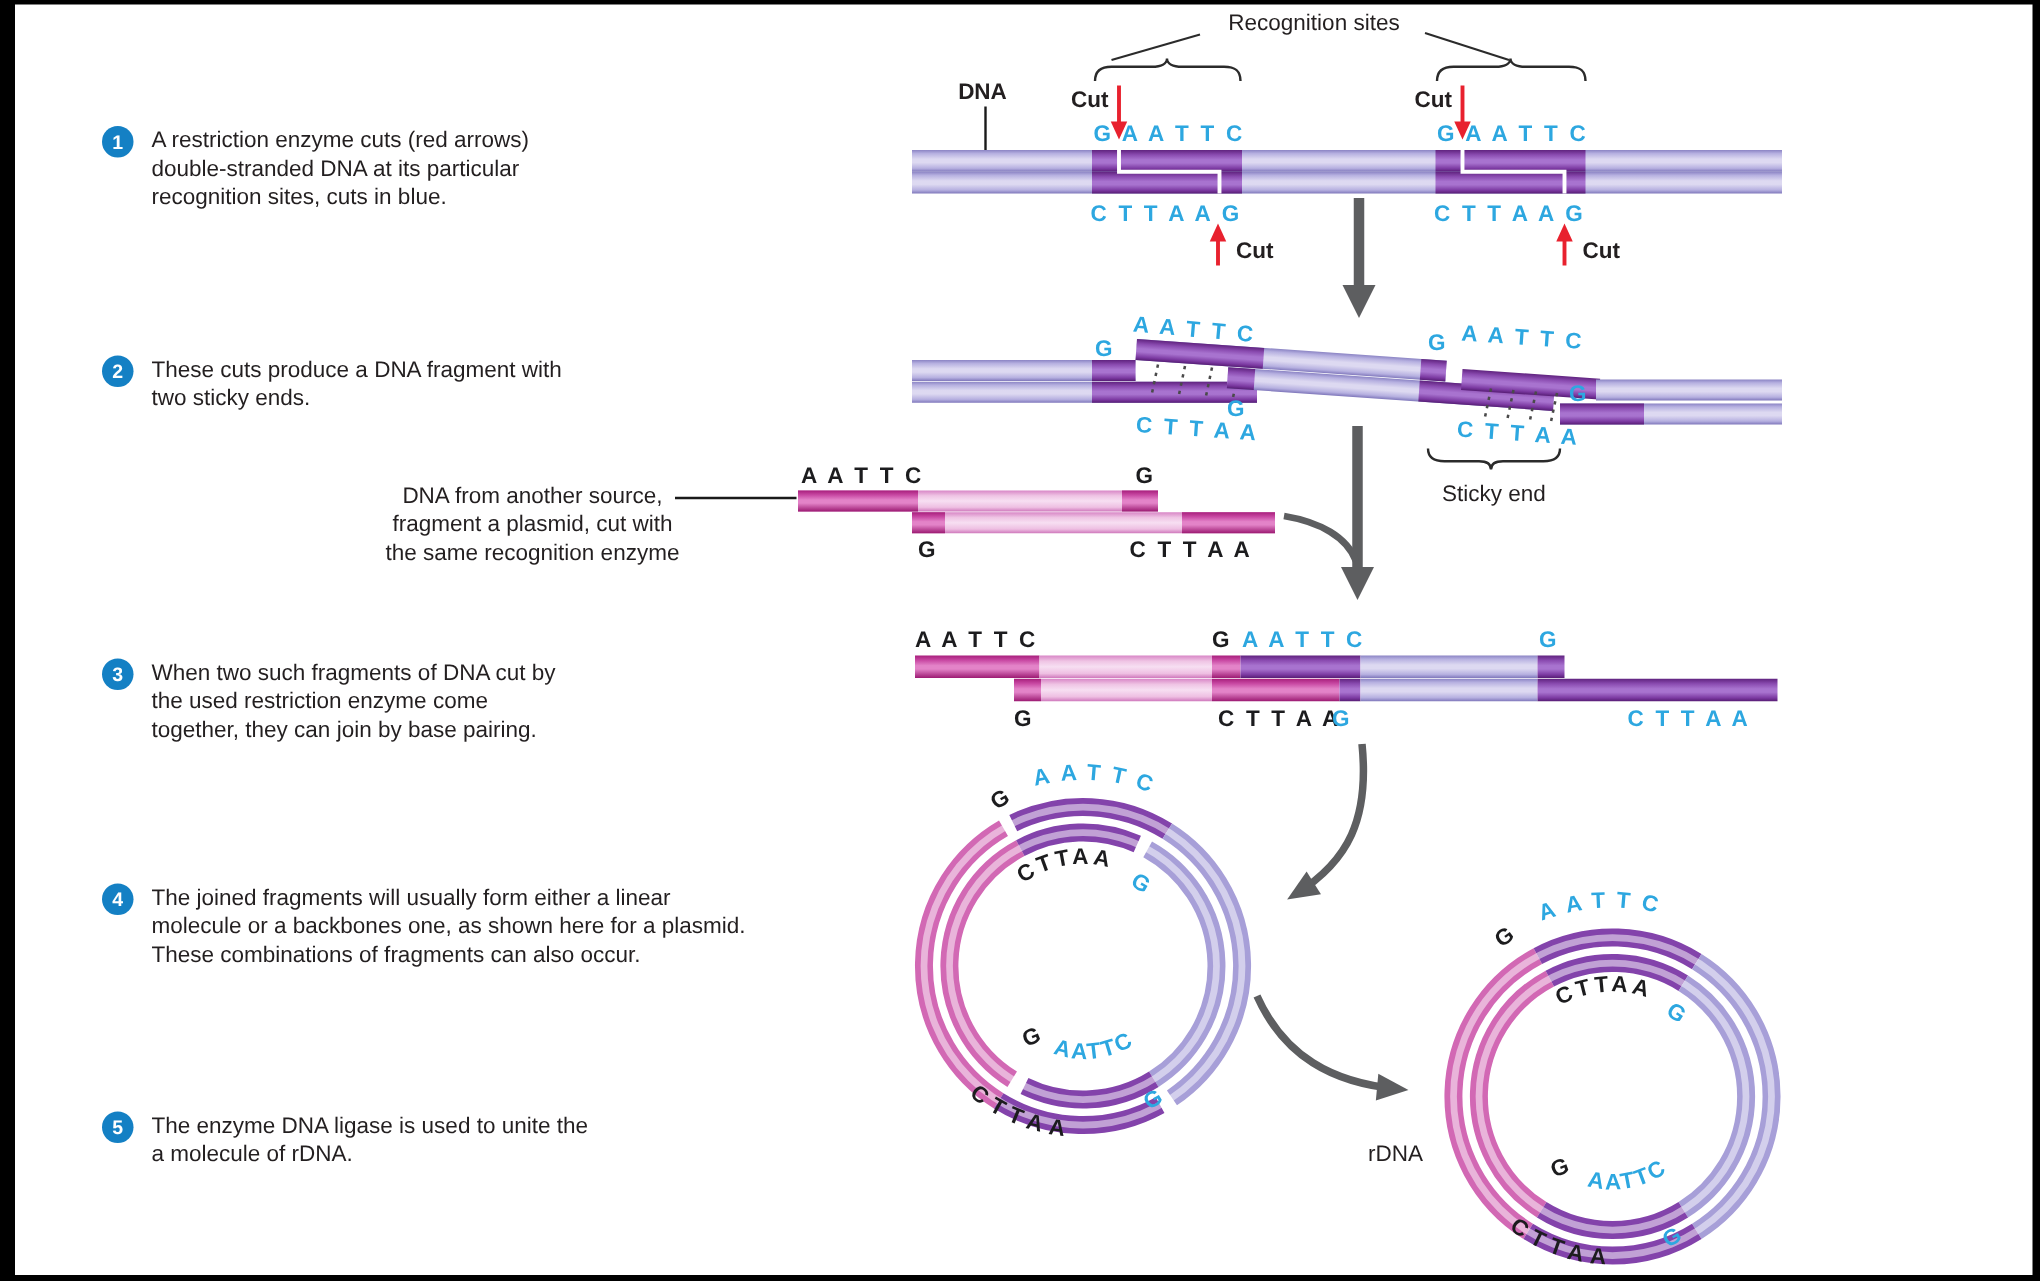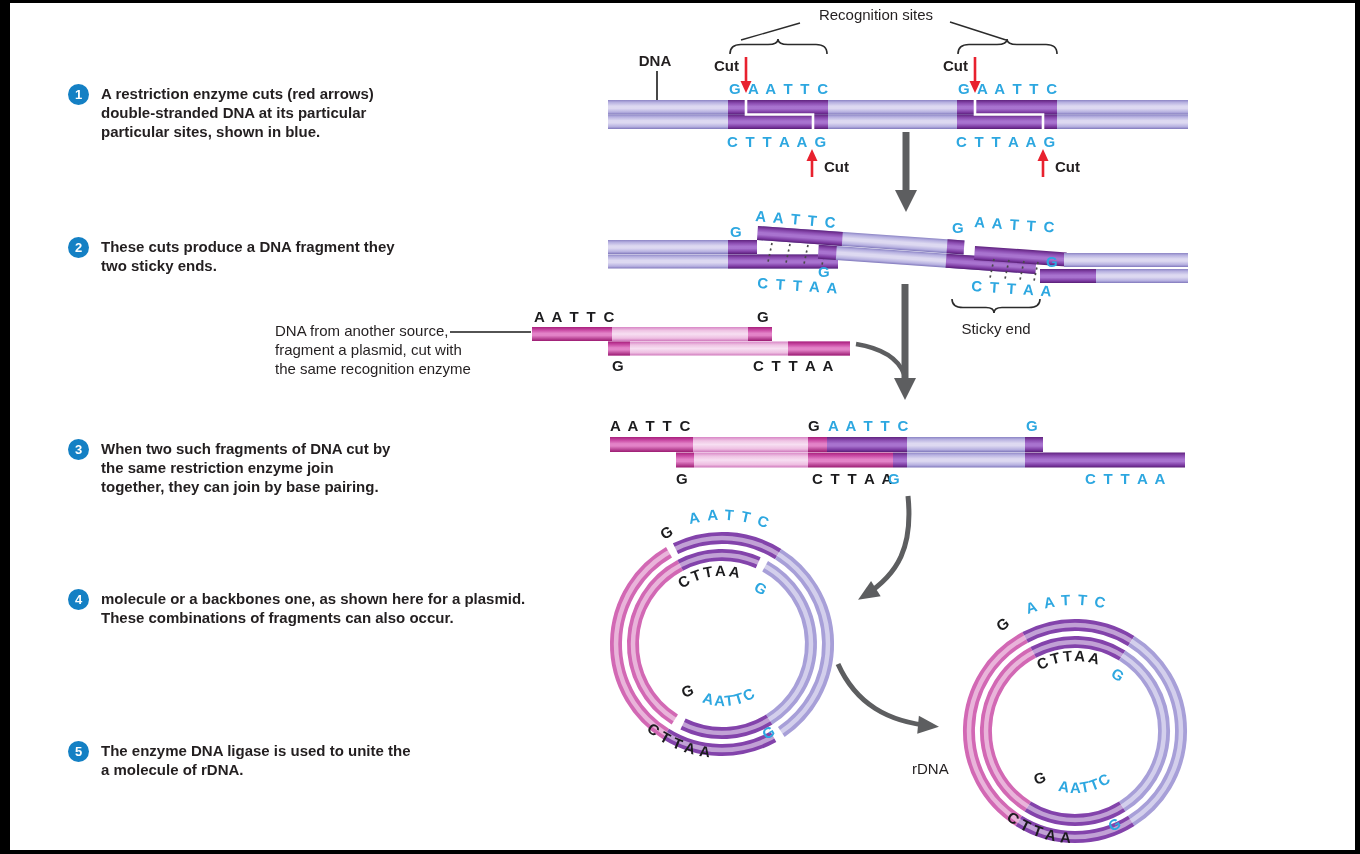--- a/index.html
+++ b/index.html
@@ -6,22 +6,22 @@
   .frame{position:relative;width:1360px;height:854px;background:#ffffff;overflow:hidden;
          font-family:"Liberation Sans",sans-serif;color:#231f20;}
   .edge{position:absolute;background:#000;}
   .edge-left{left:0;top:0;width:10px;height:854px;}
   .edge-top{left:0;top:0;width:1360px;height:3px;}
   .edge-right{right:0;top:0;width:5px;height:854px;}
   .edge-bottom{left:0;bottom:0;width:1360px;height:4px;}
   .step{position:absolute;left:68px;display:flex;align-items:flex-start;width:500px;}
   .badge{flex:0 0 auto;width:21px;height:21px;border-radius:50%;background:#1480c4;color:#fff;
          font-weight:bold;font-size:13px;line-height:21px;text-align:center;margin-top:0px;}
-  .stext{margin-left:12px;font-size:15px;line-height:19px;color:#231f20;font-weight:bold;}
-  .sidenote{position:absolute;left:275px;top:321px;font-size:15px;line-height:19px;color:#231f20;}
+  .stext{margin-left:12px;font-size:15px;line-height:19px;color:#231f20;}
+  .sidenote{position:absolute;left:257px;top:321px;font-size:15px;line-height:19px;color:#231f20;text-align:center;}
   svg.diagram{position:absolute;left:0;top:0;}
   .seq{font-family:"Liberation Sans",sans-serif;font-size:15px;font-weight:bold;letter-spacing:1.8px;}
   .seqB{fill:#2da7e0;}
   .seqK{fill:#1c1c1e;}
   .lblB{font-family:"Liberation Sans",sans-serif;font-size:15px;font-weight:bold;fill:#231f20;}
   .lblN{font-family:"Liberation Sans",sans-serif;font-size:15px;fill:#231f20;}
   .arcW{letter-spacing:7px;}
   .arcM{letter-spacing:5px;}
   .arcT{letter-spacing:2.5px;}
   .arcS{letter-spacing:1.5px;}
@@ -35,41 +35,42 @@
   <div class="edge edge-left"></div>
   <div class="edge edge-top"></div>
   <div class="edge edge-right"></div>
   <div class="edge edge-bottom"></div>
 
   <div class="step" style="top:84px">
     <div class="badge">1</div>
     <div class="stext">
       <div>A restriction enzyme cuts (red arrows)</div>
       <div>double-stranded DNA at its particular</div>
-      <div>particular sites, shown in blue.</div>
+      <div>recognition sites, cuts in blue.</div>
     </div>
   </div>
   <div class="step" style="top:237px">
     <div class="badge">2</div>
     <div class="stext">
-      <div>These cuts produce a DNA fragment they</div>
+      <div>These cuts produce a DNA fragment with</div>
       <div>two sticky ends.</div>
     </div>
   </div>
   <div class="step" style="top:439px">
     <div class="badge">3</div>
     <div class="stext">
       <div>When two such fragments of DNA cut by</div>
-      <div>the same restriction enzyme join</div>
+      <div>the used restriction enzyme come</div>
       <div>together, they can join by base pairing.</div>
     </div>
   </div>
   <div class="step" style="top:589px">
     <div class="badge">4</div>
     <div class="stext">
+      <div>The joined fragments will usually form either a linear</div>
       <div>molecule or a backbones one, as shown here for a plasmid.</div>
       <div>These combinations of fragments can also occur.</div>
     </div>
   </div>
   <div class="step" style="top:741px">
     <div class="badge">5</div>
     <div class="stext">
       <div>The enzyme DNA ligase is used to unite the</div>
       <div>a molecule of rDNA.</div>
     </div>

